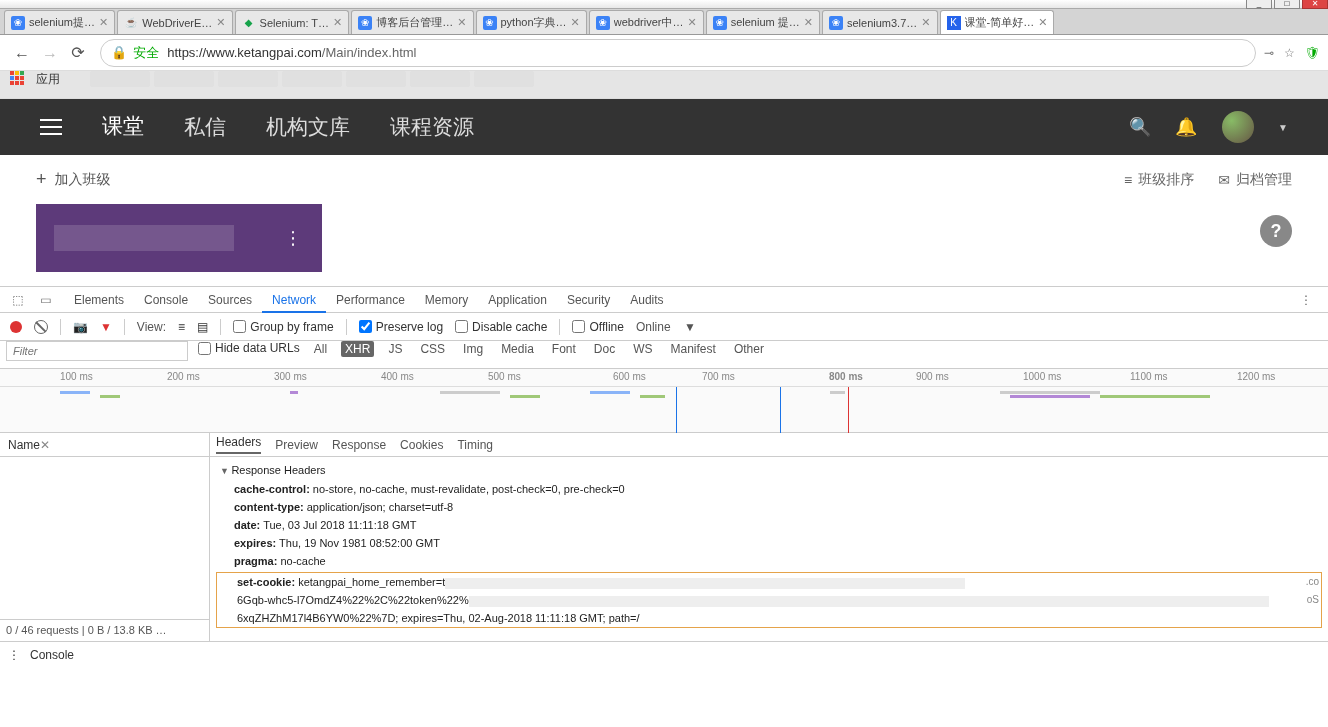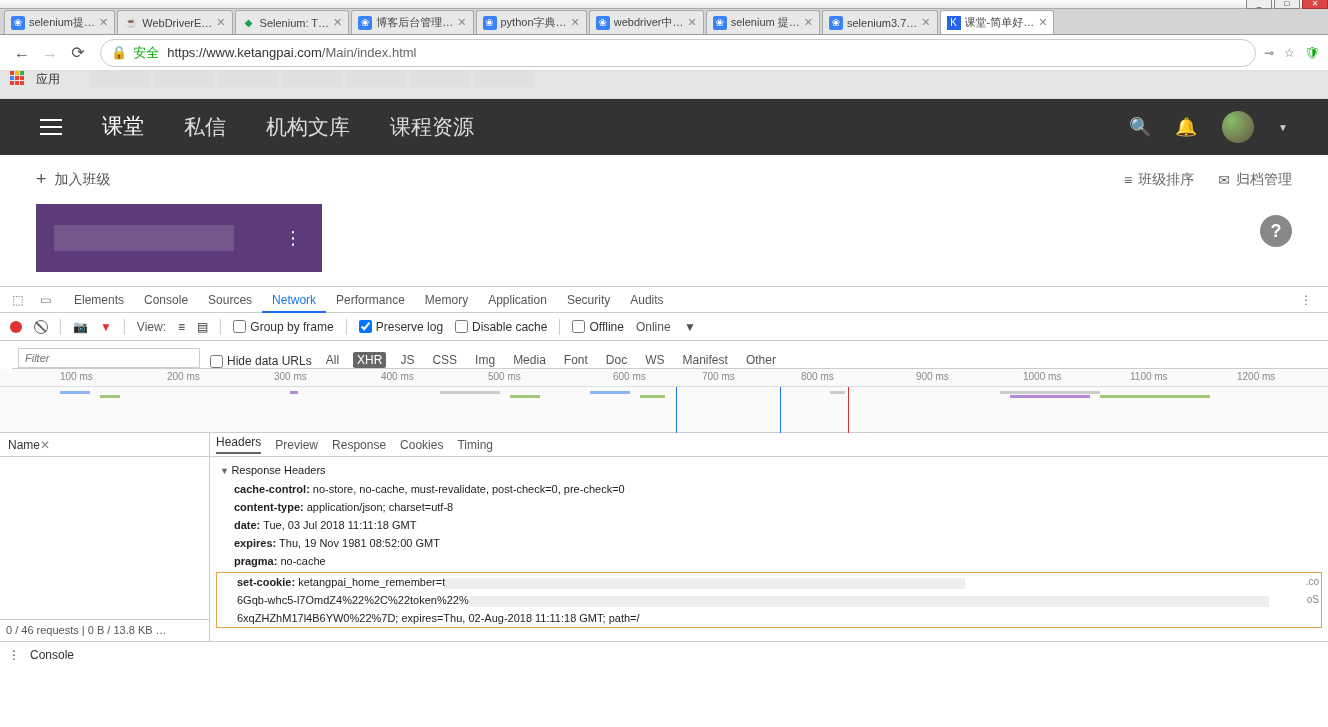--- a/index.html
+++ b/index.html
@@ -76,21 +76,21 @@
 .noentry { width:14px; height:14px; border:1.5px solid #666; border-radius:50%; position:relative; }
 .noentry::after { content:""; position:absolute; width:14px; height:1.5px; background:#666; top:5px; left:-1px; transform:rotate(45deg); }
 .cam { color:#333; }
 .funnel { color:#d33; }
 .ctrl-lbl { color:#555; }
 .chk { display:flex; align-items:center; gap:4px; }
 .chk input { margin:0; }
 .sel { color:#555; }
 .sep { width:1px; height:16px; background:#ccc; }
 
-.dt-filter { height:28px; border-bottom:1px solid #ccc; display:flex; align-items:flex-end; padding:0 6px; gap:10px;margin-left:12px; }
+.dt-filter { height:28px; border-bottom:1px solid #ccc; display:flex; align-items:flex-start; padding:0 6px; gap:10px; }
 .filterbox { width:182px; height:20px; border:1px solid #ccc; padding:0 6px; font-size:11px; color:#888; font-style:italic; }
 .ftab { color:#555; padding:1px 4px; }
 .ftab.active { background:#666; color:#fff; border-radius:2px; }
 
 .timeline { height:64px; border-bottom:1px solid #ccc; position:relative; background:#fafafa; }
 .tl-ticks { height:18px; display:flex; border-bottom:1px solid #ddd; position:relative; }
 .tl-tick { position:absolute; font-size:10px; color:#888; top:2px; }
 .tl-body { position:relative; height:46px; }
 .tl-bar { position:absolute; height:3px; }
 .tl-marker { position:absolute; width:1px; height:46px; top:0; }
@@ -330,21 +330,21 @@
 
   <div class="timeline">
     <div class="tl-ticks" id="tlticks">
         <span class="tl-tick" style="left: 60px;">100 ms</span>
         <span class="tl-tick" style="left: 167px;">200 ms</span>
         <span class="tl-tick" style="left: 274px;">300 ms</span>
         <span class="tl-tick" style="left: 381px;">400 ms</span>
         <span class="tl-tick" style="left: 488px;">500 ms</span>
         <span class="tl-tick" style="left: 613px;">600 ms</span>
         <span class="tl-tick" style="left: 702px;">700 ms</span>
-        <span class="tl-tick" style="left: 801px;">800 ms</span>
+        <span class="tl-tick" style="left: 829px; font-weight: bold;">800 ms</span>
         <span class="tl-tick" style="left: 916px;">900 ms</span>
         <span class="tl-tick" style="left: 1023px;">1000 ms</span>
         <span class="tl-tick" style="left: 1130px;">1100 ms</span>
         <span class="tl-tick" style="left: 1237px;">1200 ms</span>
       </div>
     <div class="tl-body" id="tlbody">
       <div class="tl-bar" style="left:60px;width:30px;top:4px;background:#8ab4f8"></div>
       <div class="tl-bar" style="left:100px;width:20px;top:8px;background:#a0c878"></div>
       <div class="tl-bar" style="left:290px;width:8px;top:4px;background:#b388d6"></div>
       <div class="tl-bar" style="left:440px;width:60px;top:4px;background:#ccc"></div>

